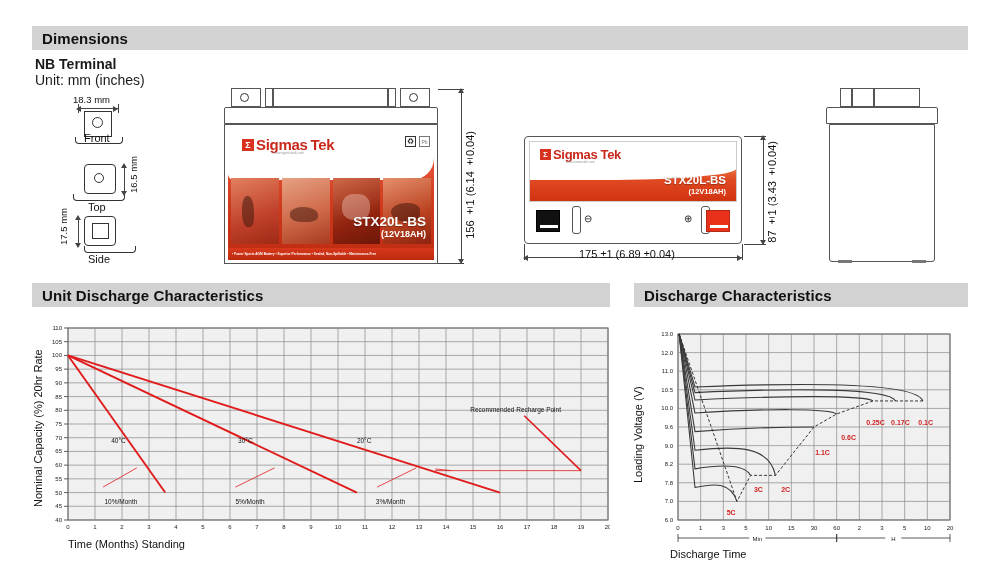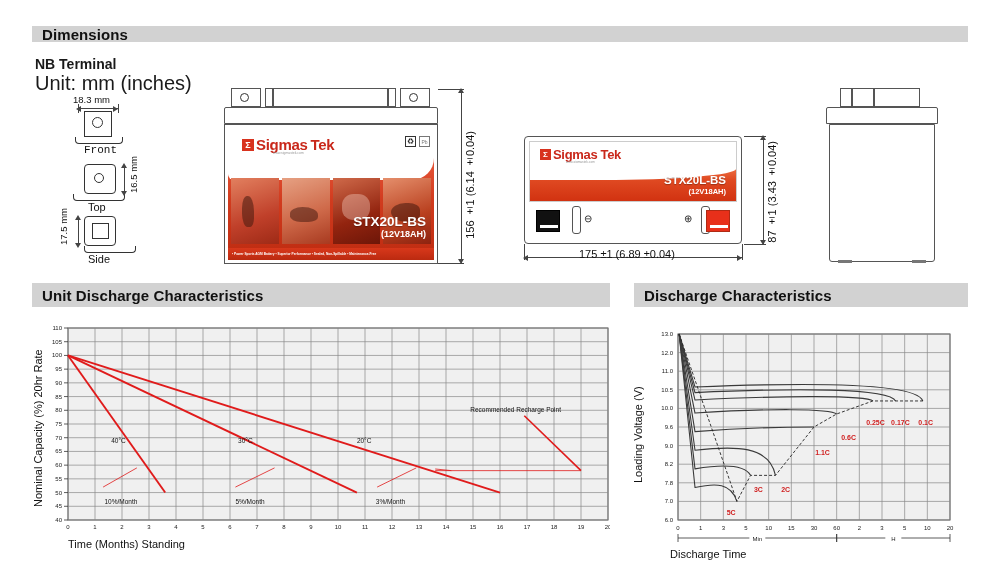--- a/index.html
+++ b/index.html
@@ -17,23 +17,23 @@
     background: #d2d2d2;
     font-weight: bold;
     font-size: 15px;
     color: #111;
     display: flex;
     align-items: center;
     padding-left: 10px;
     letter-spacing: .1px;
   }
   
-  #dim-header { left: 32px; top: 26px; width: 936px; height: 16px; }
+  #dim-header { left: 32px; top: 26px; width: 936px; height: 24px; }
   #nb-term { position: absolute; left: 35px; top: 56px; font-weight: bold; font-size: 14px; }
-  #unit-line { position: absolute; left: 35px; top: 72px; font-size: 20px; font-weight: normal; }
+  #unit-line { position: absolute; left: 35px; top: 72px; font-size: 14px; font-weight: normal; }
 
   .lbl { position: absolute; font-size: 9.5px; color: #111; white-space: nowrap; }
   .lbl-b { position: absolute; font-size: 11px; color: #111; white-space: nowrap; }
   .vert { writing-mode: vertical-rl; transform: rotate(180deg); }
 
   .term-box { position: absolute; border: 1.3px solid #333; background: #fff; }
   .term-circle { position: absolute; border: 1.3px solid #333; border-radius: 50%; background: #fff; }
 
   
   #batt-front { position: absolute; left: 224px; top: 88px; width: 214px; height: 176px; }
@@ -102,21 +102,21 @@
 <div>
   <div class="lbl" style="left:73px; top:94px;">18.3 mm</div>
   <div class="dimline-h" style="left:78px; top:108px; width:40px;"></div>
   <div class="arrow-l" style="left:76px; top:105.5px;"></div>
   <div class="arrow-r" style="left:113px; top:105.5px;"></div>
   <div class="tick-v" style="left:78px; top:104px; height:9px;"></div>
   <div class="tick-v" style="left:118px; top:104px; height:9px;"></div>
   <div class="term-box" style="left:84px; top:111px; width:28px; height:26px;"></div>
   <div class="term-circle" style="left:92px; top:117px; width:11px; height:11px;"></div>
   <div class="term-box" style="left:75px; top:137px; width:48px; height:7px; border-top:none; border-radius:0 0 4px 4px;"></div>
-  <div class="lbl-b" style="left:84px; top:144px;font-family:Liberation Mono, monospace;">Front</div>
+  <div class="lbl-b" style="left:84px; top:132px;">Front</div>
 </div>
 
 <div>
   <div class="term-box" style="left:84px; top:164px; width:32px; height:30px; border-radius:4px;"></div>
   <div class="term-circle" style="left:94px; top:173px; width:10px; height:10px;"></div>
   <div class="term-box" style="left:73px; top:194px; width:52px; height:7px; border-top:none; border-radius:0 0 4px 4px;"></div>
   <div class="lbl-b" style="left:88px; top:201px;">Top</div>
   <div class="dimline-v" style="left:124px; top:165px; height:29px;"></div>
   <div class="arrow-up" style="left:121px; top:163px;"></div>
   <div class="arrow-dn" style="left:121px; top:191px;"></div>

